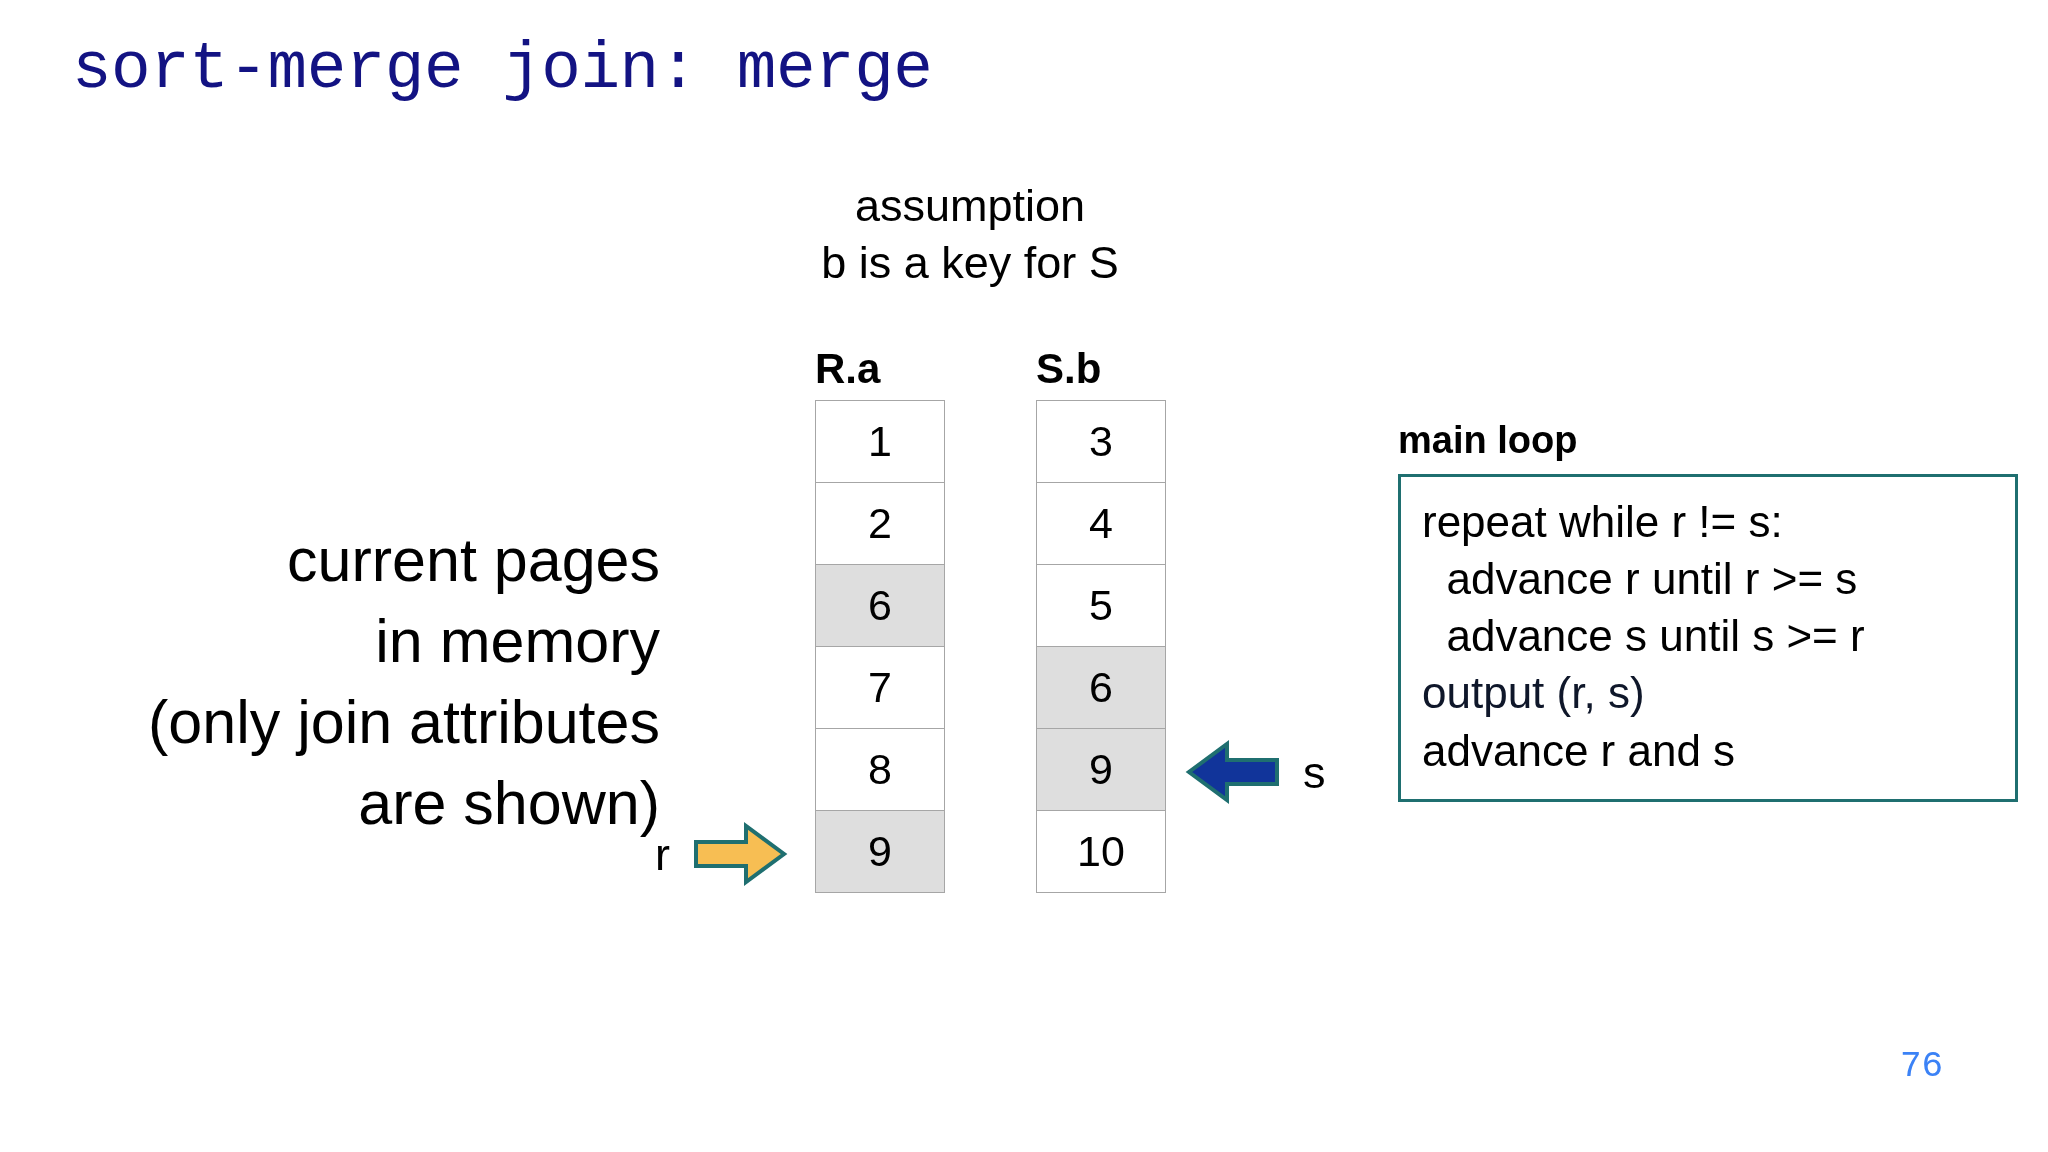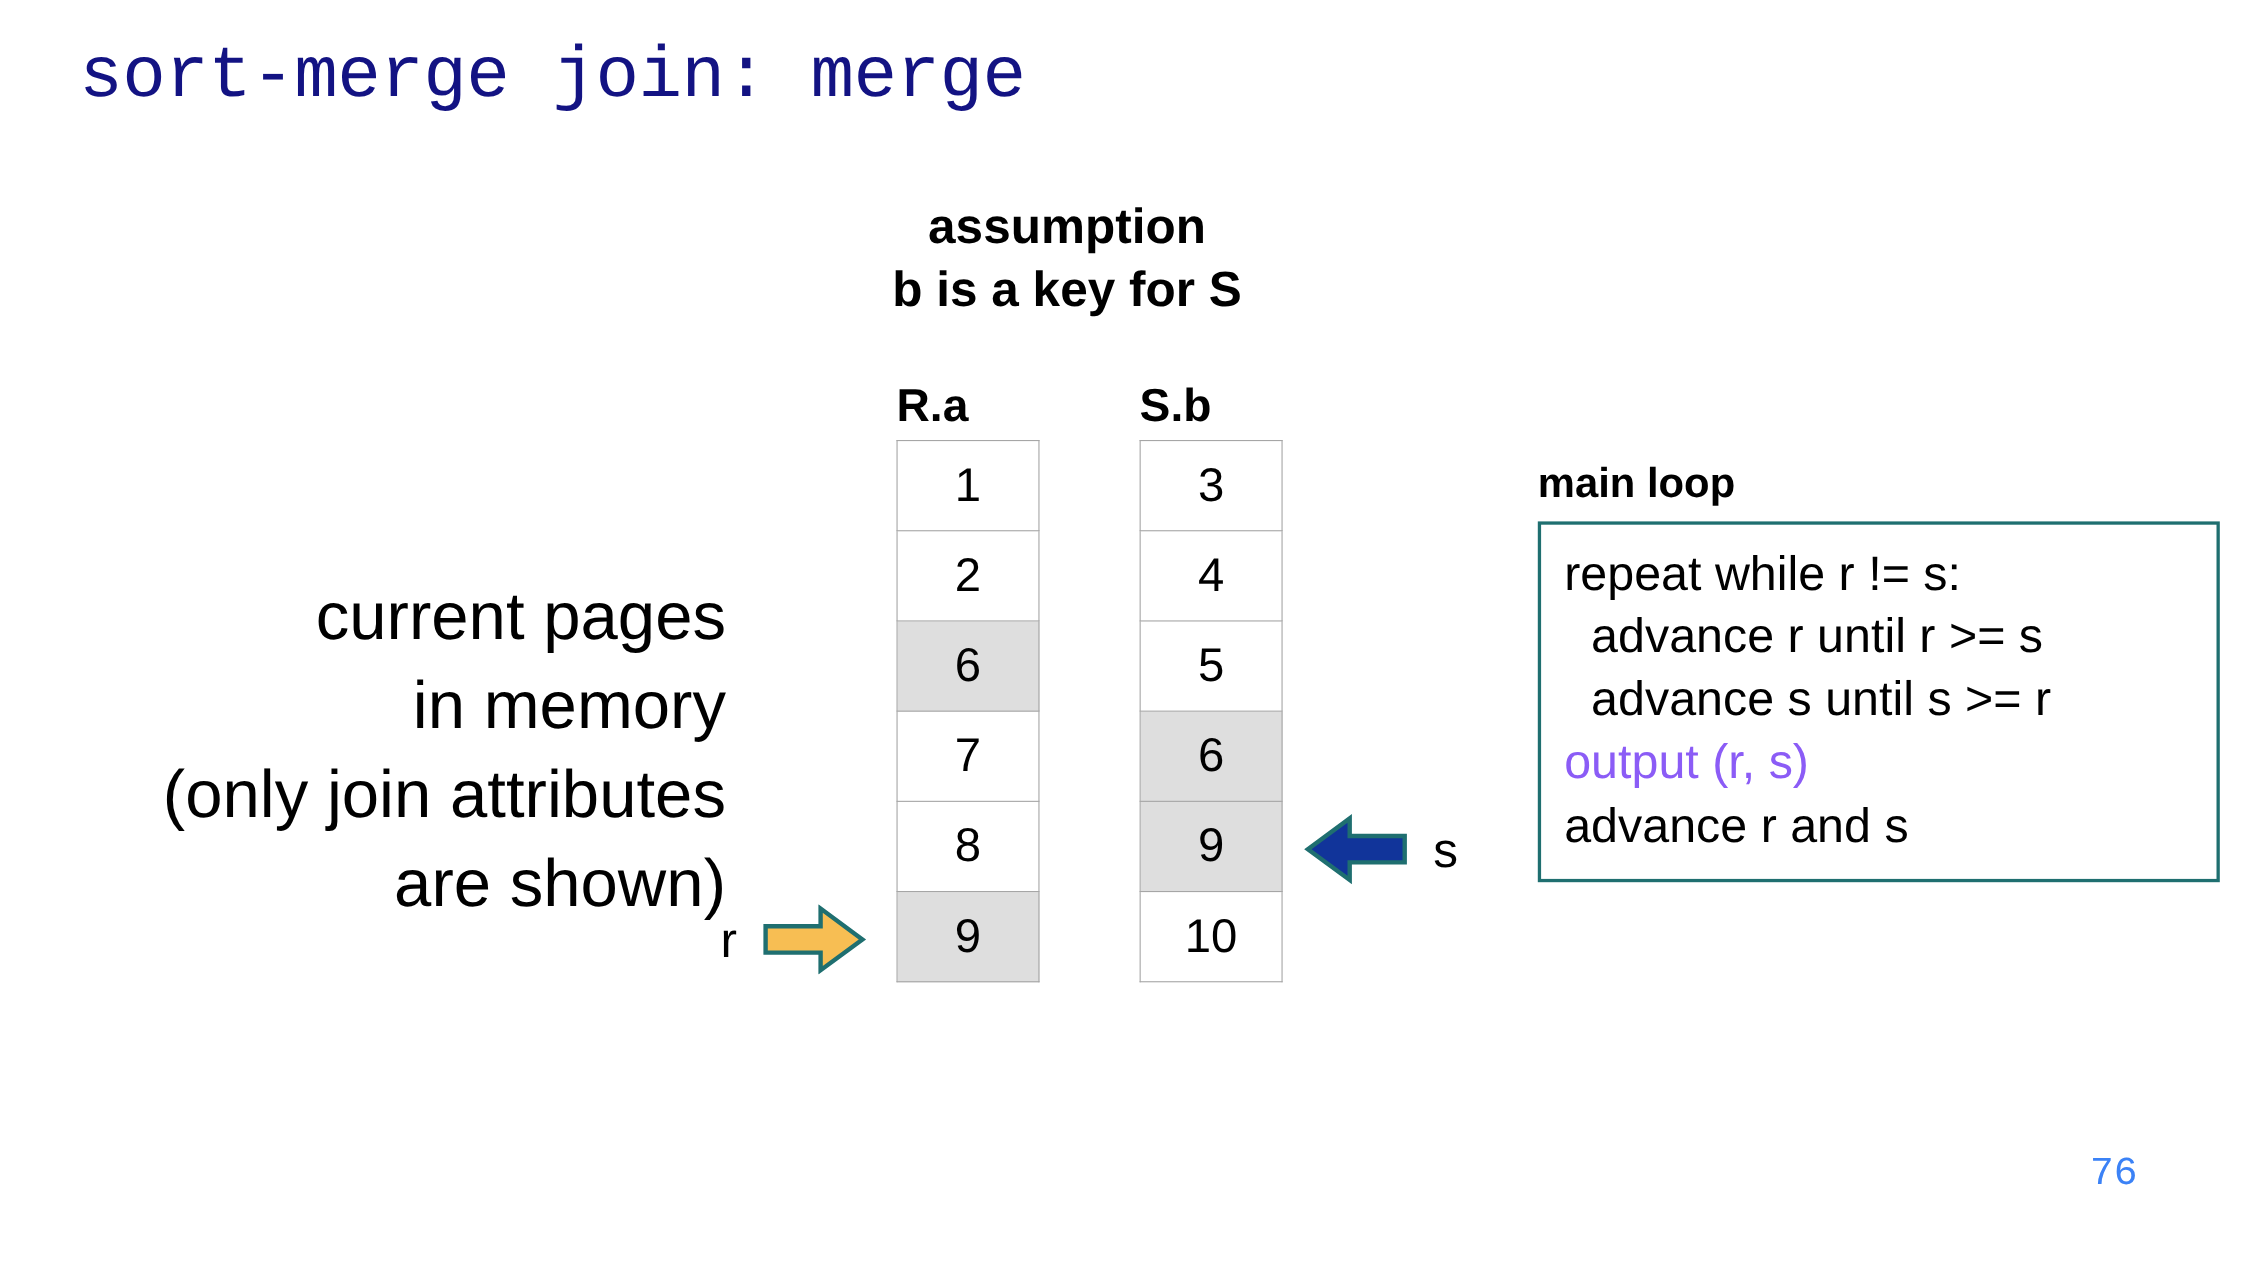--- a/index.html
+++ b/index.html
@@ -35,21 +35,20 @@
   
   #assumption-note {
     position: absolute;
     left: 760px;
     top: 178px;
     width: 420px;
     text-align: center;
     font-size: 45px;
     line-height: 1.26;
     color: #000000;
-    font-weight: bold;
   }
   #assumption-note .ln { display: block; white-space: nowrap; }
 
   
   #left-caption {
     position: absolute;
     left: 60px;
     top: 520px;
     width: 600px;
     text-align: right;
@@ -249,21 +248,21 @@
     <span class="ptr-label">s</span>
   </div>
 
   <div id="mainloop">
     <div id="mainloop-title">main loop</div>
     <div id="mainloop-box" style="border-color: rgb(31, 111, 112);">
       <div>
           <span class="code-line">repeat while r != s:</span>
           <span class="code-line">  advance r until r &gt;= s</span>
           <span class="code-line">  advance s until s &gt;= r</span>
-          <span class="code-line accent" style="color: #8b5cf6;">output (r, s)</span>
+          <span class="code-line accent" style="color: #0f172a;">output (r, s)</span>
           <span class="code-line">advance r and s</span>
         </div>
     </div>
   </div>
 
   <div id="page-number">76</div>
 
 </div>
 
 </body></html>

